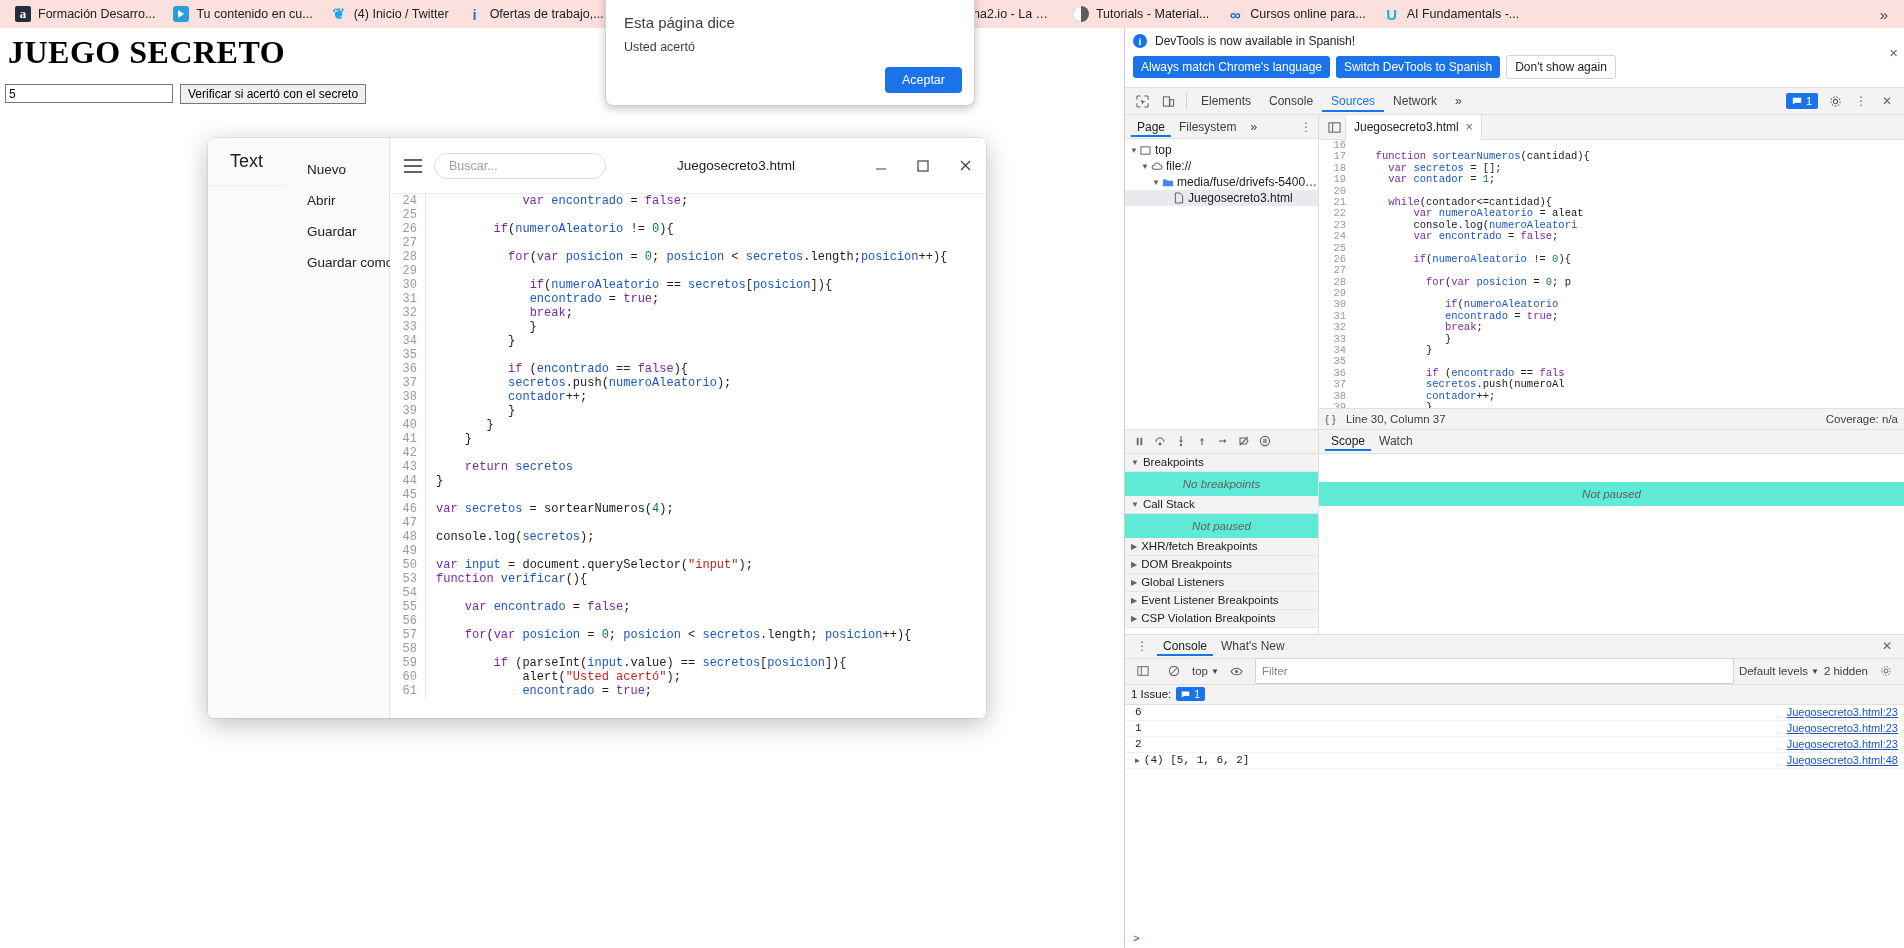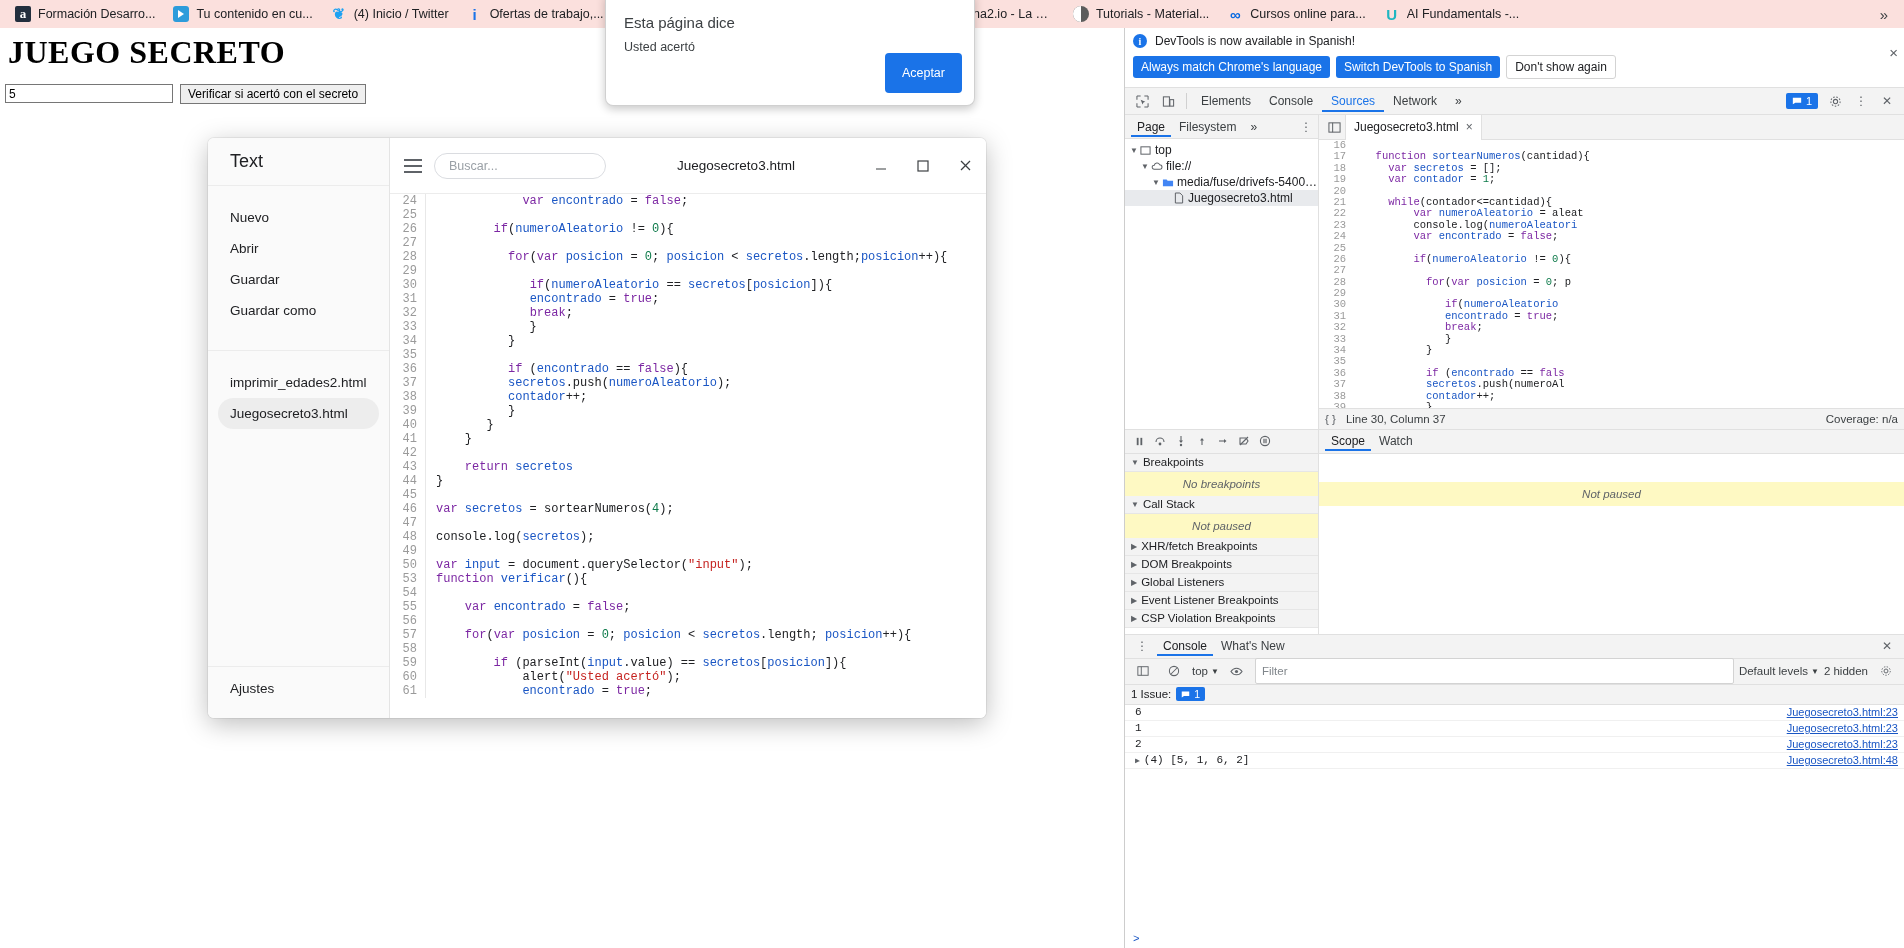--- a/index.html
+++ b/index.html
@@ -87,38 +87,38 @@
     font-size: 15px; color: #3c4043;
   }
   #alert-message {
     position: absolute; left: 18px; top: 46px;
     font-size: 12.5px; color: #3c4043;
   }
   #alert-accept {
     position: absolute; right: 12px; bottom: 12px;
     background: #1a73e8; color: #fff;
     border: none; border-radius: 4px;
-    height: 40px; padding: 0 17px;
+    height: 26px; padding: 0 17px;
     font-family: "Liberation Sans", sans-serif; font-size: 12.5px;
   }
 
   
   #editor-window {
     position: absolute; left: 208px; top: 138px;
     width: 778px; height: 580px;
     background: #fff;
     border-radius: 6px;
     box-shadow: 0 6px 26px rgba(0,0,0,0.26), 0 0 0 1px rgba(0,0,0,0.06);
     display: flex; overflow: hidden;
   }
   #editor-sidebar {
     width: 182px; flex: 0 0 182px;
     background: #fafafa;
     border-right: 1px solid #e4e4e4;
-    display: flex; flex-direction: column;
+    display: flex; flex-direction: row;
   }
   #sidebar-header {
     height: 48px; display: flex; align-items: center;
     padding: 0 22px; font-size: 18px; color: #202124;
     border-bottom: 1px solid #ececec;
   }
   .sb-group { padding: 16px 0 12px 0; }
   .sb-group + .sb-group { border-top: 1px solid #ececec; margin-top: 12px; }
   .sb-item {
     padding: 8px 22px; font-size: 13.5px; color: #202124;
@@ -278,21 +278,21 @@
 
   #dt-debugger { display: flex; border-top: 1px solid #e0e0e0; height: 205px; }
   #dt-dbg-left { width: 194px; flex: 0 0 194px; border-right: 1px solid #e0e0e0; display: flex; flex-direction: column; }
   #dt-dbg-toolbar {
     height: 24px; display: flex; align-items: center; gap: 1px;
     background: #f3f3f3; border-bottom: 1px solid #e0e0e0; padding: 0 4px;
   }
   .dbg-ico { width: 20px; height: 20px; display: inline-flex; align-items: center; justify-content: center; color: #5f6368; font-size: 11px; }
   .dbg-sec { height: 18px; display: flex; align-items: center; gap: 4px; padding: 0 6px; font-size: 11.5px; background: #f3f3f3; border-bottom: 1px solid #e6e6e6; }
   .dbg-arrow { font-size: 8px; color: #5f6368; }
-  .dbg-empty { padding: 6px 0; text-align: center; font-size: 11.5px; color: #5f6368; font-style: italic; background: #fef9c3; }
+  .dbg-empty { padding: 6px 0; text-align: center; font-size: 11.5px; color: #5f6368; font-style: italic; background: #5eead4; }
   #dt-dbg-right { flex: 1; display: flex; flex-direction: column; min-width: 0; }
   #dt-scope-tabs { height: 24px; display: flex; align-items: center; gap: 2px; background: #f3f3f3; border-bottom: 1px solid #e0e0e0; padding: 0 6px; }
 
   #dt-console { border-top: 1px solid #e0e0e0; display: flex; flex-direction: column; flex: 1; min-height: 0; }
   #dt-console-tabs {
     height: 24px; display: flex; align-items: center; gap: 2px;
     background: #f3f3f3; border-bottom: 1px solid #e0e0e0; padding: 0 4px;
   }
   #dt-console-toolbar {
     height: 26px; display: flex; align-items: center; gap: 5px;

